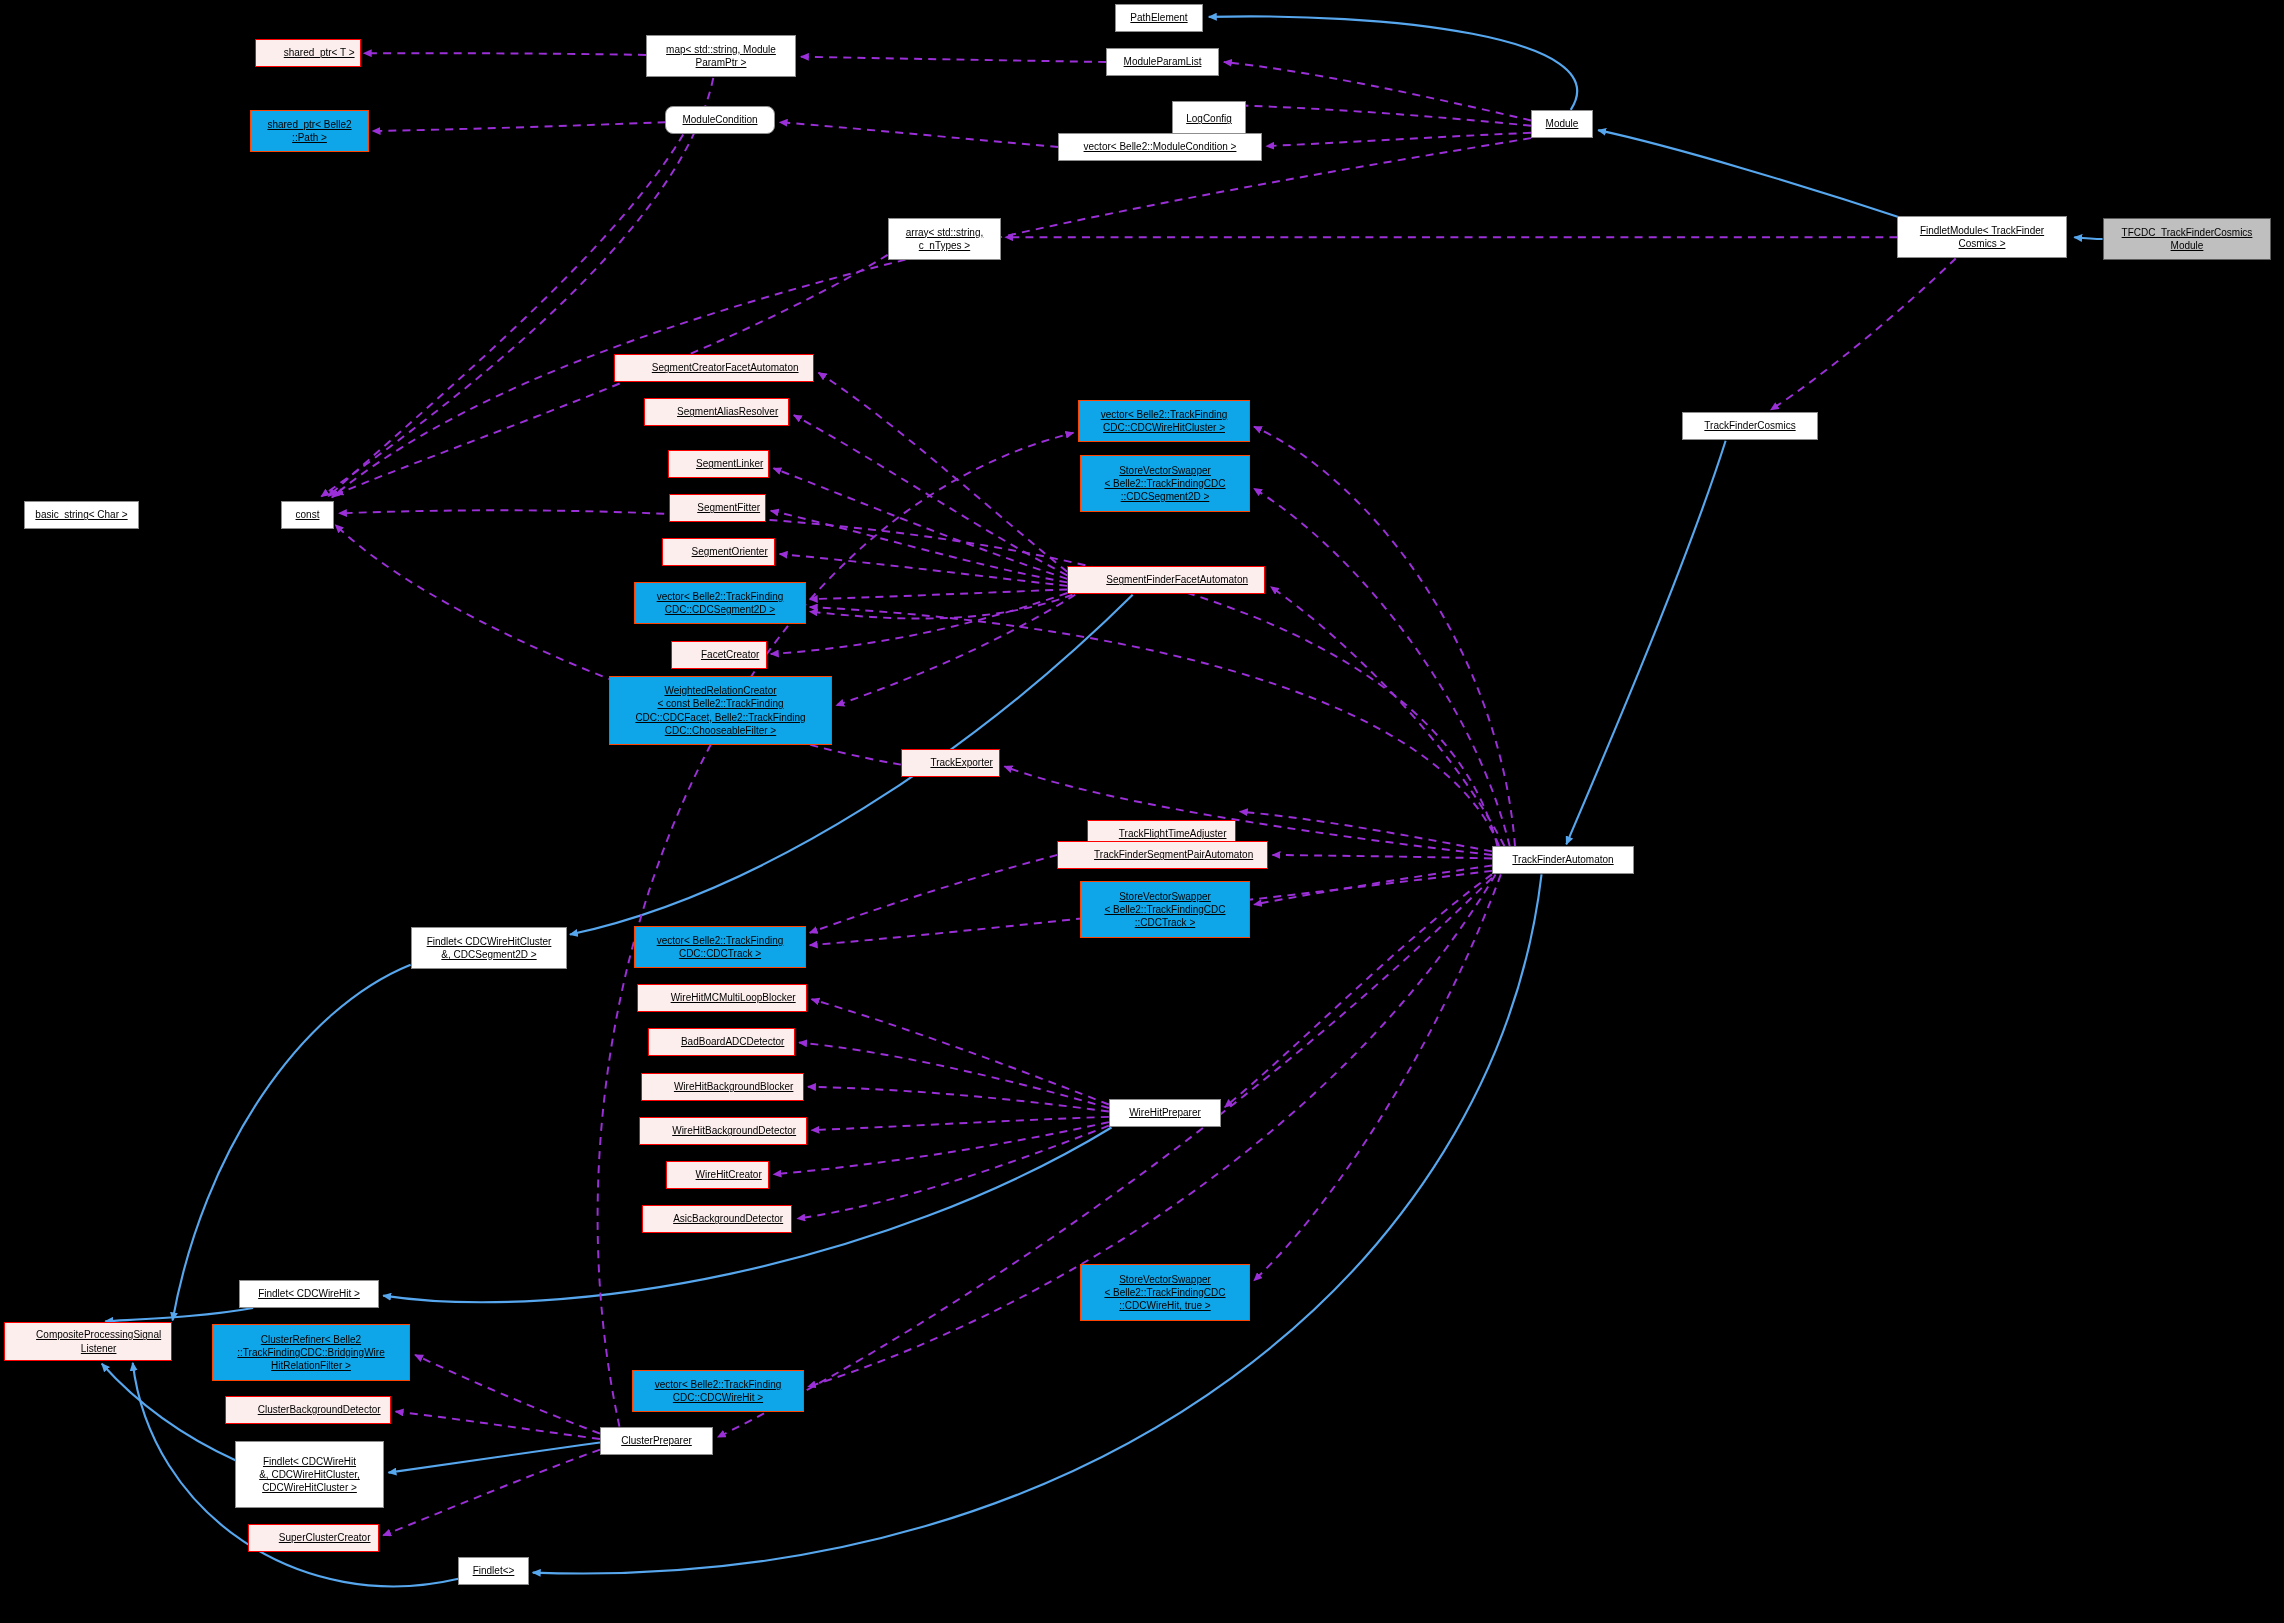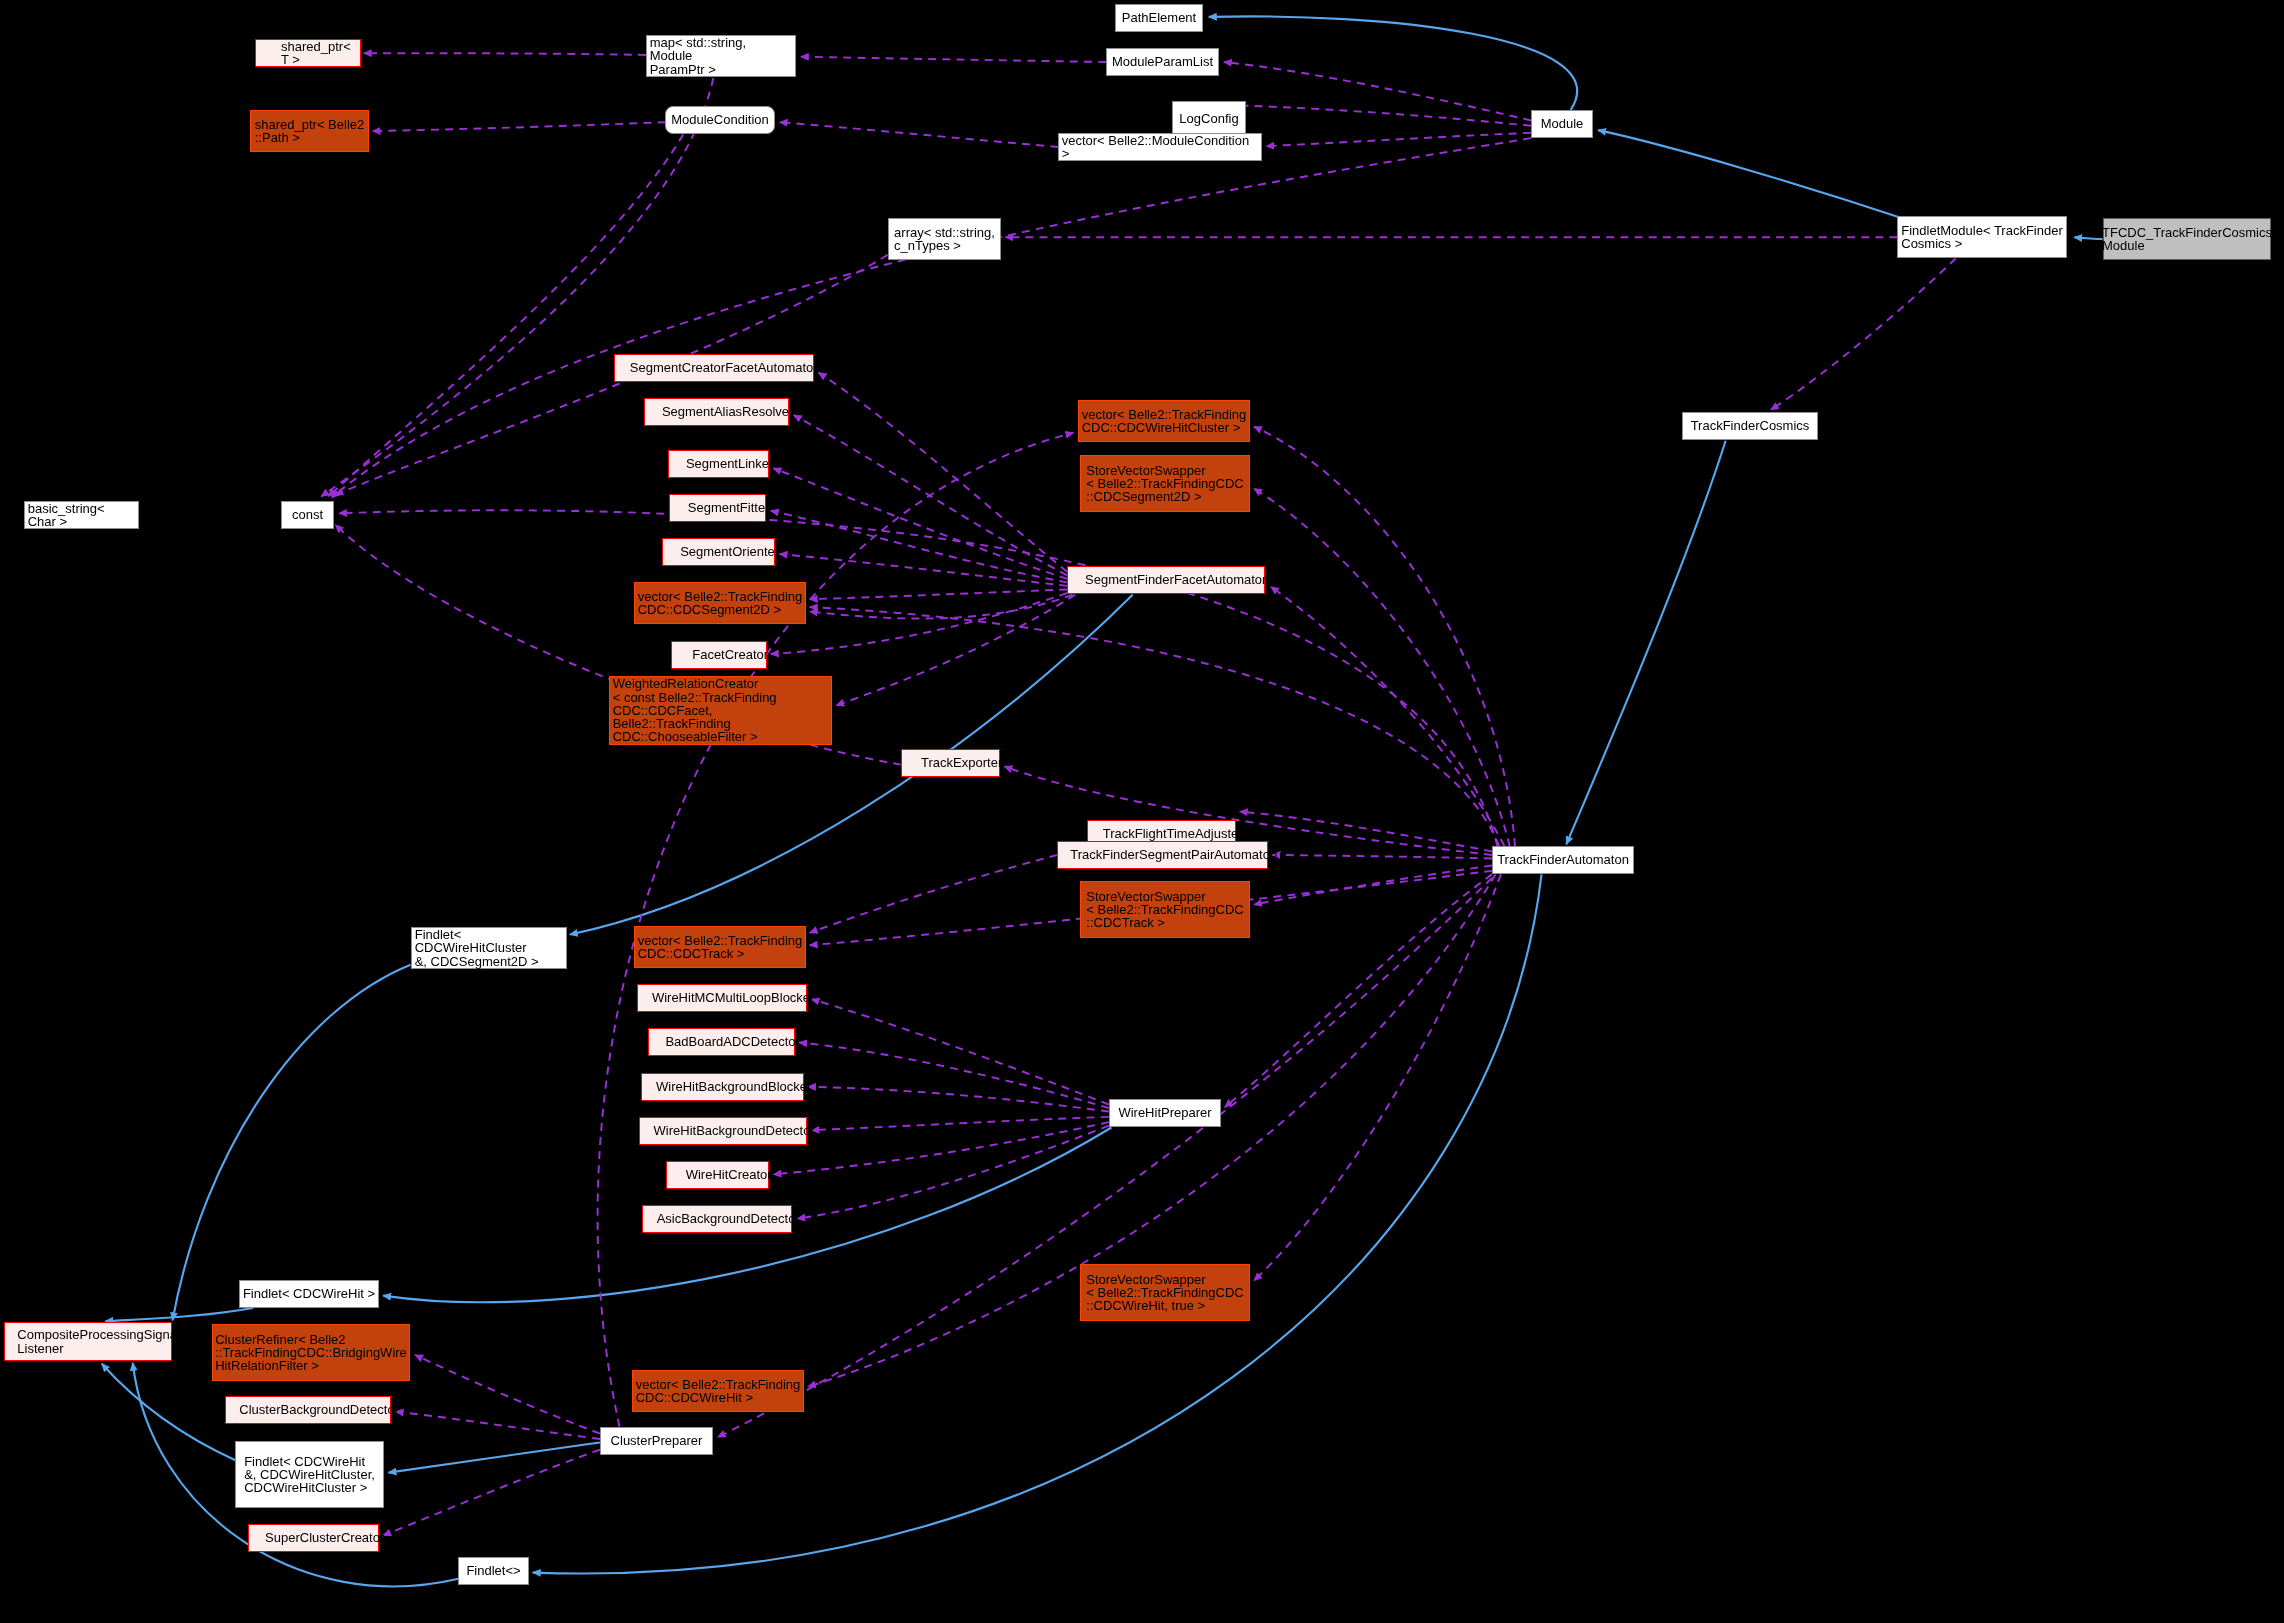--- a/index.html
+++ b/index.html
@@ -2,25 +2,25 @@
 <html style="font-size:14px"><head>
 <meta charset="utf-8">
 <style>
   html,body{margin:0;padding:0;background:#000;}
   #canvas{position:relative;width:2284px;height:1624px;background:#000;overflow:hidden;
           font-family:"Liberation Sans",sans-serif;}
   #edges{position:absolute;left:0;top:0;width:2284px;height:1624px;}
   .edge-inherit{stroke:#57a7ee;stroke-width:2.4;fill:none;}
   .edge-use{stroke:#9c30d8;stroke-width:2.2;fill:none;stroke-dasharray:9 7;}
   .node{position:absolute;display:flex;align-items:center;justify-content:center;
-        font-size:13px;line-height:13.3px;color:#000;
-        white-space:pre-line;box-sizing:border-box;padding:0.9px 2.7px;cursor:pointer;}
+        text-align:center;font-size:10px;line-height:13.3px;color:#000;
+        white-space:pre-line;box-sizing:border-box;padding:0.9px 2.7px;cursor:pointer;text-decoration:underline;}
   .node.gray{background:#ffffff;border:1.3px solid #8e8e8e;}
   .node.pink{background:#fdeeee;border:1.8px solid #ff0000;padding-left:25px;}
-  .node.whitered{background:#c2410c;border:1.8px solid #ff4300;}
+  .node.whitered{background:#0ea5e9;border:1.8px solid #ff4300;}
   .node.current{background:#bfbfbf;border:1.3px solid #5e5e5e;font-weight:400;}
 </style>
 </head>
 <body>
 
 <div id="canvas">
   <svg id="edges" xmlns="http://www.w3.org/2000/svg" viewBox="0 0 2581 1835">
     <defs>
       <marker id="arrow-blue" markerWidth="11" markerHeight="9" refX="9" refY="4.5" orient="auto" markerUnits="userSpaceOnUse">
         <path d="M0,0 L10,4.5 L0,9 z" fill="#57a7ee"></path>

